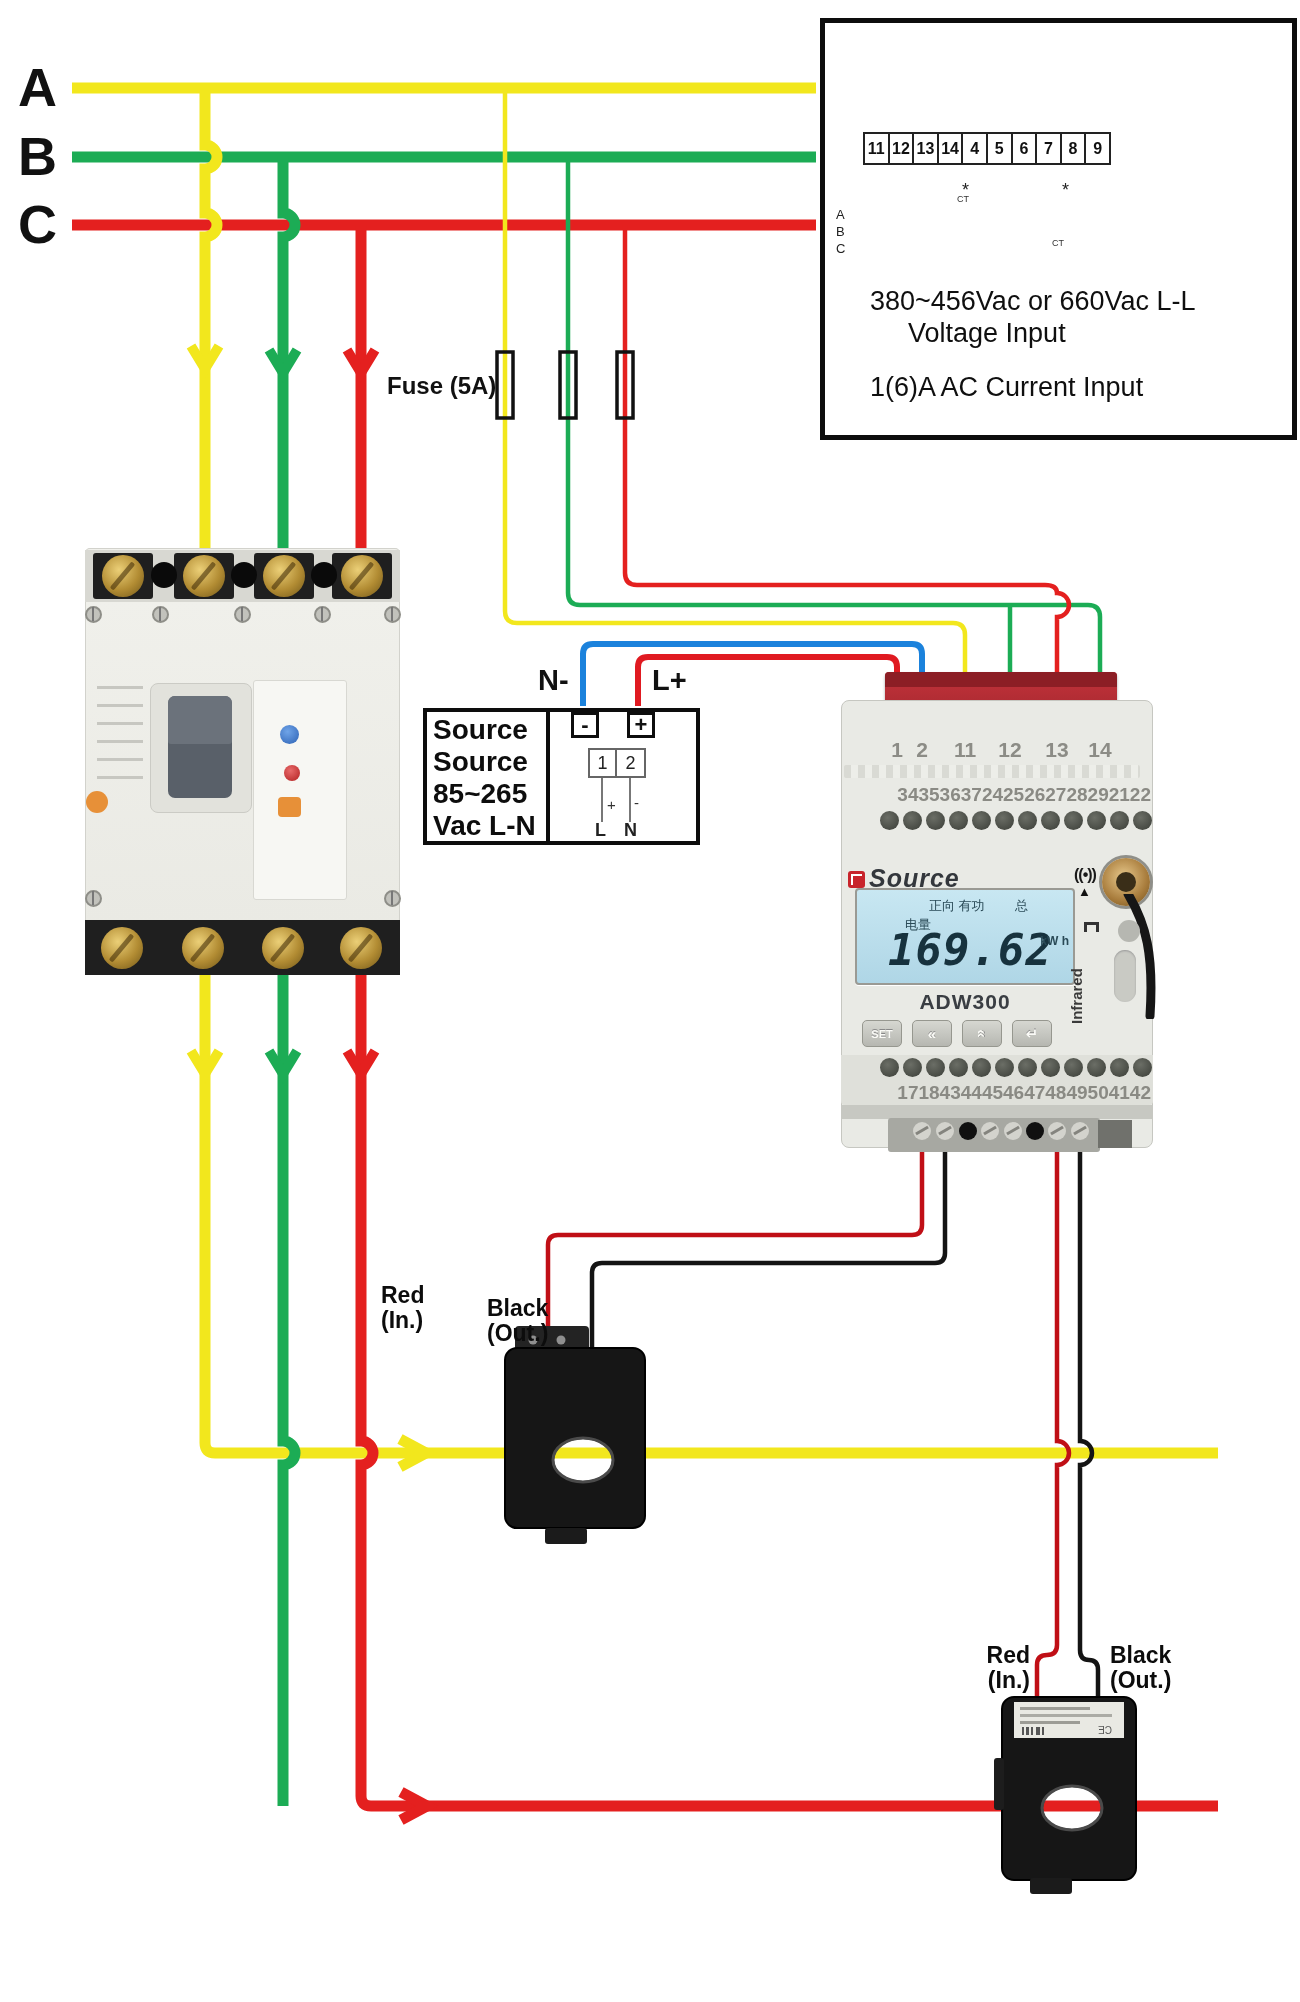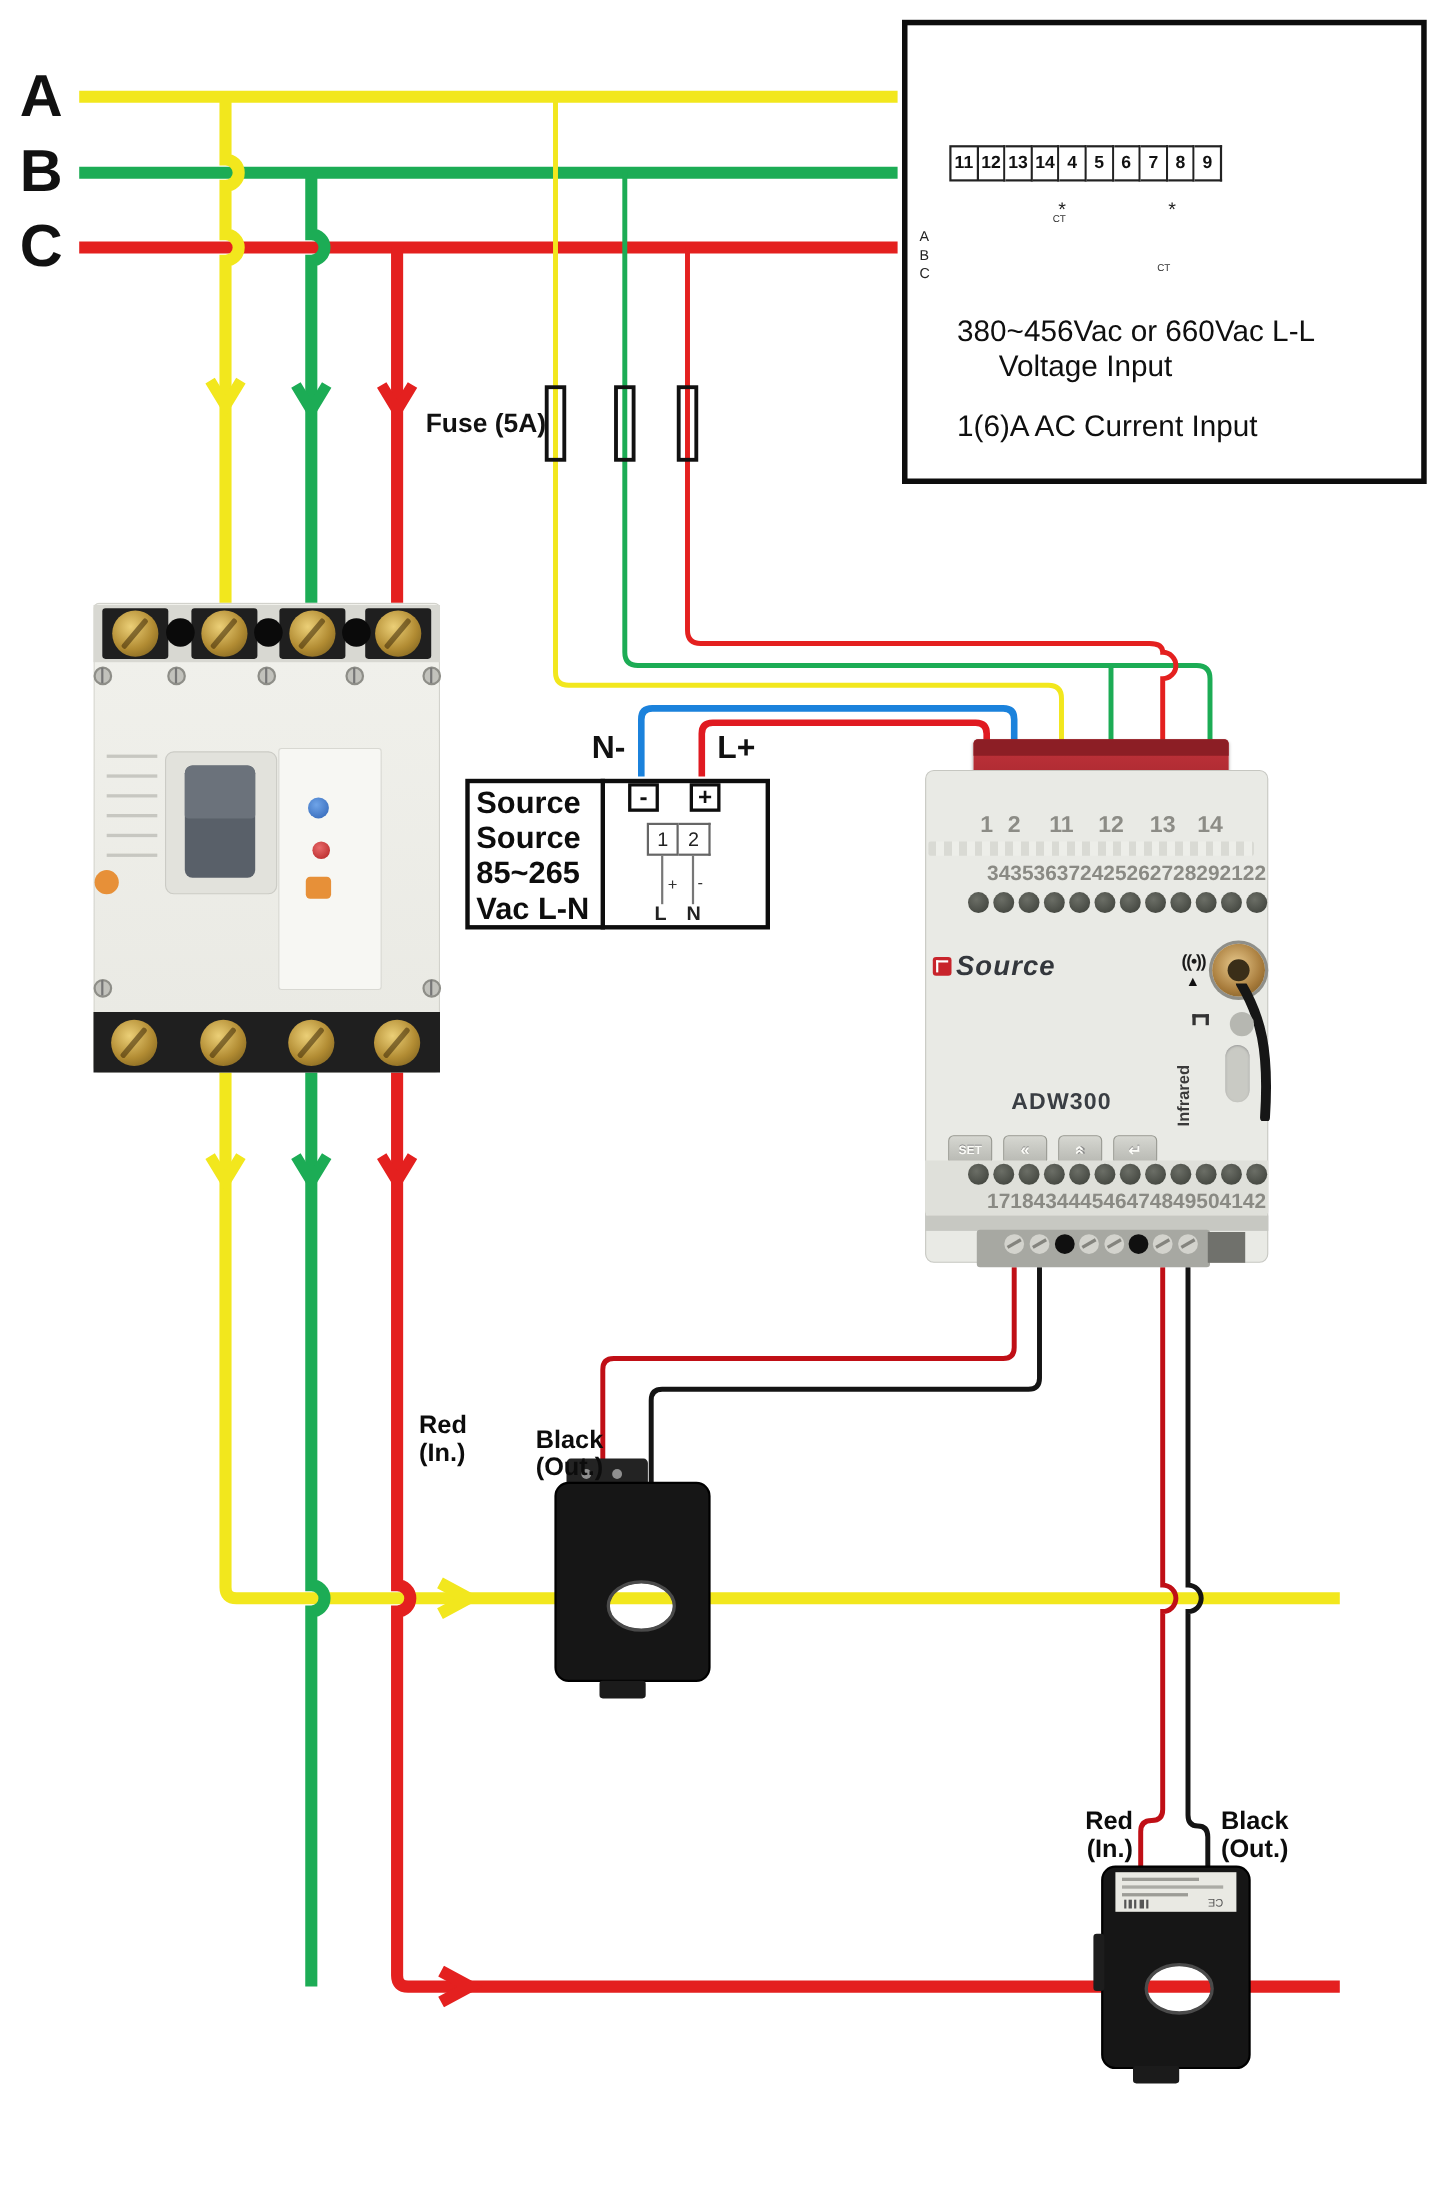--- a/index.html
+++ b/index.html
@@ -85,21 +85,21 @@
   .m-brandicon:after{content:"";position:absolute;left:3px;top:3px;width:9px;height:9px;border:2px solid #fff;border-right:none;border-bottom:none;}
   .m-lcd{position:absolute;left:19px;top:216px;width:220px;height:97px;background:linear-gradient(#C8E7F2,#AFD6E6);
       border:2px solid #9A9A94;border-radius:4px;box-sizing:border-box;box-shadow:0 1px 0 #fff;}
   .lcd-s1{position:absolute;left:72px;top:7px;font-size:13px;color:#2A4A57;}
   .lcd-s2{position:absolute;left:158px;top:7px;font-size:13px;color:#2A4A57;}
   .lcd-lab{position:absolute;left:48px;top:26px;font-size:13px;color:#2A4A57;}
   .lcd-val{position:absolute;left:0;top:34px;width:196px;text-align:right;font-family:"DejaVu Sans Mono","Liberation Mono",monospace;
       font-size:44px;font-weight:bold;font-style:italic;color:#17323E;letter-spacing:1px;}
   .lcd-unit{position:absolute;right:4px;top:44px;font-size:12px;font-weight:bold;color:#2A4A57;}
   .m-model{position:absolute;left:0;top:318px;width:258px;text-align:center;font-size:21px;font-weight:bold;color:#3A3E43;letter-spacing:1px;}
-  .m-btns{position:absolute;left:26px;top:360px;display:flex;gap:10px;}
+  .m-btns{position:absolute;left:26px;top:348px;display:flex;gap:10px;}
   .m-btns span{width:40px;height:27px;border-radius:5px;background:linear-gradient(#D6D7D1,#B6B7B1);
       border:1px solid #96978F;box-sizing:border-box;display:flex;align-items:center;justify-content:center;
       font-size:15px;font-weight:bold;color:#FBFBF7;text-shadow:0 -1px 0 #888;}
   .m-btns span:first-child{font-size:11px;}
   .m-btns span:nth-child(3){transform:none;}
   .m-btns span:nth-child(3){font-size:15px;}
   .m-btns span:nth-child(3){ }
   .m-btns span:nth-child(3){color:#FBFBF7;}
   .m-btns span:nth-child(3){}
   .m-btns span:nth-child(3){}
@@ -382,20 +382,27 @@
       <i></i>
       <i></i>
       <i></i>
       <i></i>
     </div>
 
   <div class="abs" style="left:12px;top:192px;">
     <span class="m-brandicon"></span><span class="m-brand">Source</span>
   </div>
 
+  <div class="m-lcd">
+    <span class="lcd-s1">正向 有功</span>
+    <span class="lcd-s2">总</span>
+    <span class="lcd-lab">电量</span>
+    <span class="lcd-val">169.62</span>
+    <span class="lcd-unit">kW h</span>
+  </div>
   <div class="m-model">ADW300</div>
 
   <div class="m-btns">
     <span>SET</span>
     <span>«</span>
     <span>
         <b class="rot90">«</b>
       </span>
     <span>↵</span>
   </div>

